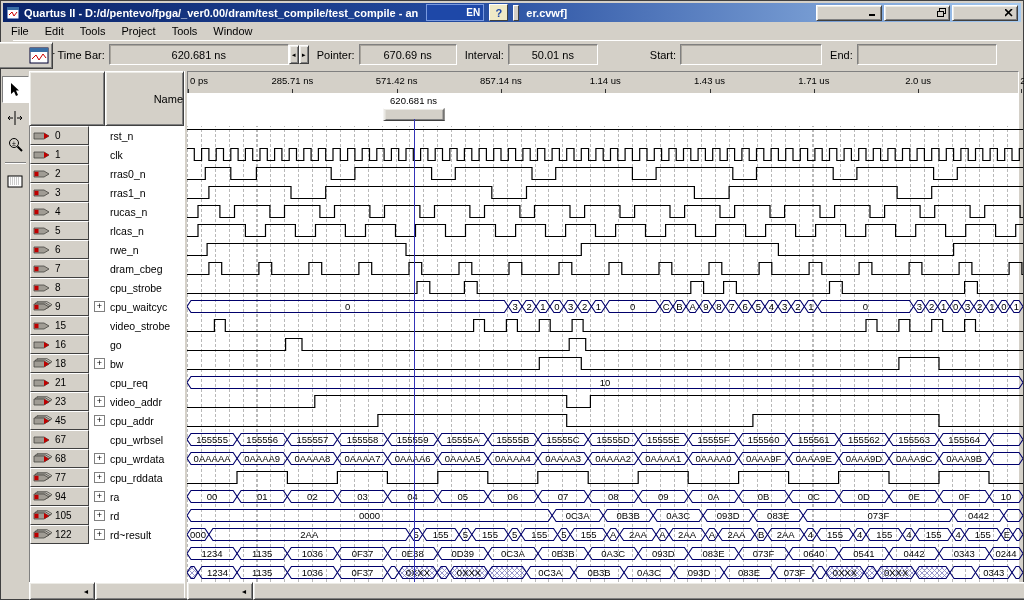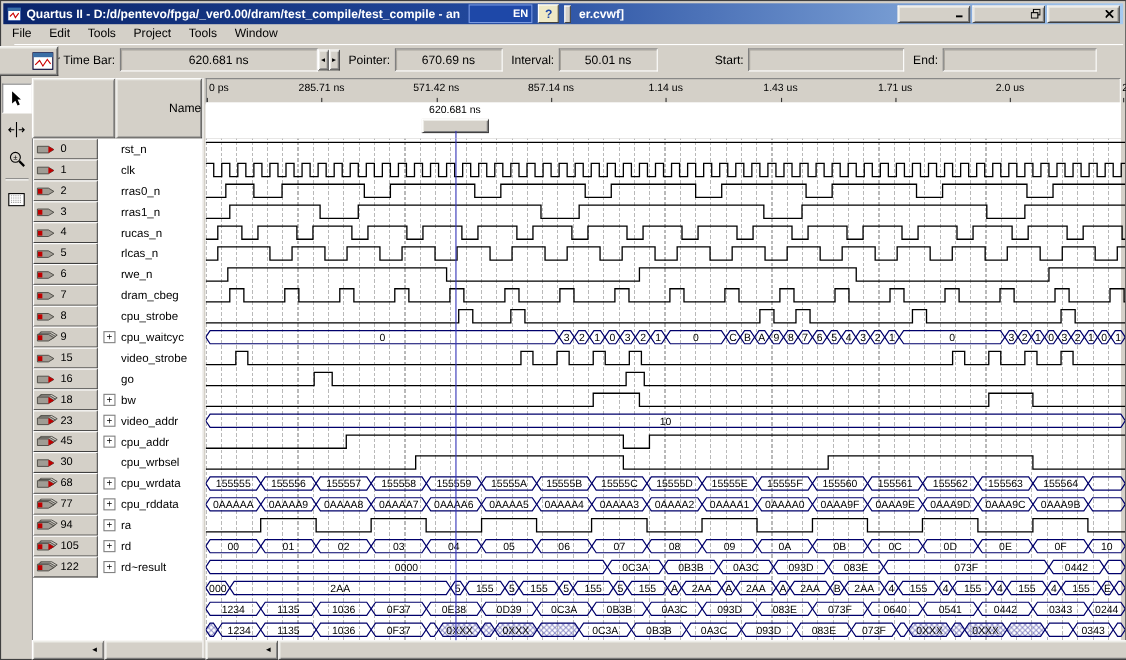--- a/index.html
+++ b/index.html
@@ -371,20 +371,34 @@
           </div>
           <div class="namecell">
             <span class="plus">+</span>
             <span>bw</span>
           </div>
         </div>
         <div class="nrow">
           <div class="numcell">
             <span class="pin">
               <svg width="20" height="12" viewBox="0 0 20 12">
+                <polygon points="1,3 11,3 16,6 11,9 1,9" transform="translate(0,0)" fill="#a09c94" stroke="#45443f" stroke-width="0.8"></polygon>
+                <polygon points="11,3 16,6 11,9" fill="#c00000"></polygon>
+              </svg>
+            </span>
+            <span class="num">21</span>
+          </div>
+          <div class="namecell">
+            <span>cpu_req</span>
+          </div>
+        </div>
+        <div class="nrow">
+          <div class="numcell">
+            <span class="pin">
+              <svg width="20" height="12" viewBox="0 0 20 12">
                 <polygon points="1,3 11,3 16,6 11,9 1,9" transform="translate(3,-2.3)" fill="#cfccc5" stroke="#45443f" stroke-width="0.8"></polygon>
                 <polygon points="1,3 11,3 16,6 11,9 1,9" transform="translate(1.5,-1.1)" fill="#b8b4ad" stroke="#45443f" stroke-width="0.8"></polygon>
                 <polygon points="1,3 11,3 16,6 11,9 1,9" transform="translate(0,0)" fill="#a09c94" stroke="#45443f" stroke-width="0.8"></polygon>
                 <polygon points="11,3 16,6 11,9" fill="#c00000"></polygon>
               </svg>
             </span>
             <span class="num">23</span>
           </div>
           <div class="namecell">
             <span class="plus">+</span>
@@ -409,21 +423,21 @@
           </div>
         </div>
         <div class="nrow">
           <div class="numcell">
             <span class="pin">
               <svg width="20" height="12" viewBox="0 0 20 12">
                 <polygon points="1,3 11,3 16,6 11,9 1,9" transform="translate(0,0)" fill="#a09c94" stroke="#45443f" stroke-width="0.8"></polygon>
                 <polygon points="11,3 16,6 11,9" fill="#c00000"></polygon>
               </svg>
             </span>
-            <span class="num">30</span>
+            <span class="num">67</span>
           </div>
           <div class="namecell">
             <span>cpu_wrbsel</span>
           </div>
         </div>
         <div class="nrow">
           <div class="numcell">
             <span class="pin">
               <svg width="20" height="12" viewBox="0 0 20 12">
                 <polygon points="1,3 11,3 16,6 11,9 1,9" transform="translate(3,-2.3)" fill="#cfccc5" stroke="#45443f" stroke-width="0.8"></polygon>

